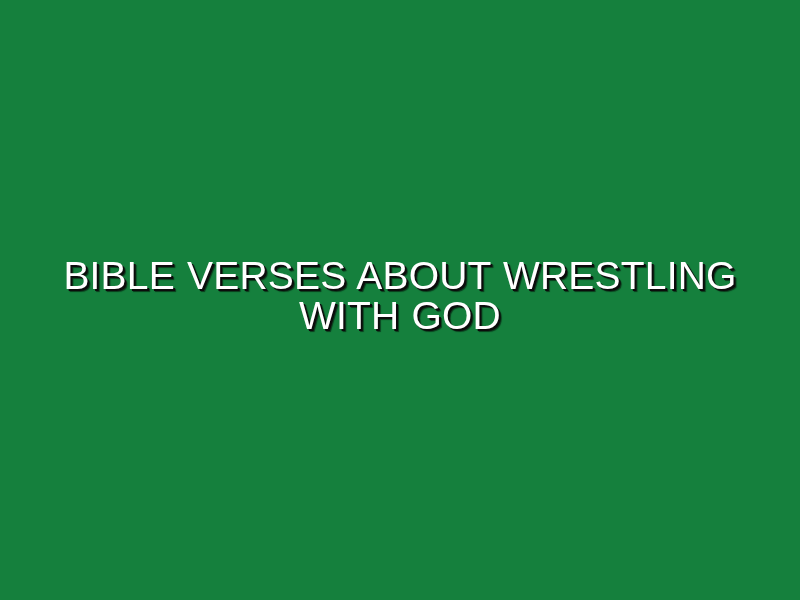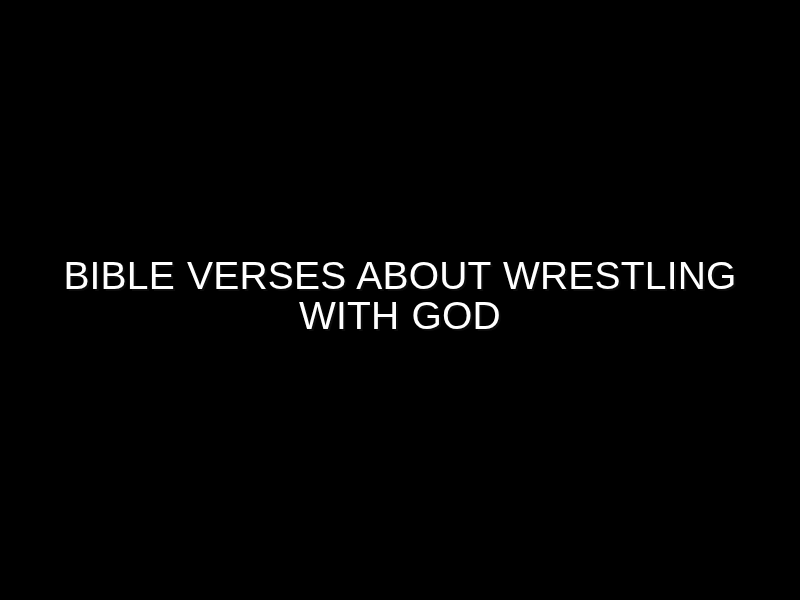--- a/index.html
+++ b/index.html
@@ -48,21 +48,21 @@
     
     text-shadow: 2px 2px 0 #0c0c0c,
                  3px 3px 1px rgba(0, 0, 0, 0.55);
     white-space: normal;
     word-spacing: 1px;
   }
 </style>
 </head>
 <body>
 
-<div id="poster" style="background-color: #000000;">
+<div id="poster" style="background-color: #15803d;">
 
   <div id="title-block">
 
     <h1 id="poster-title" style="color: rgb(255, 255, 255); text-shadow: rgb(12, 12, 12) 2px 2px 0px, rgba(0, 0, 0, 0.55) 3px 3px 1px;">BIBLE VERSES ABOUT WRESTLING WITH GOD</h1>
 
   </div>
 
 </div>
 
 </body></html>

